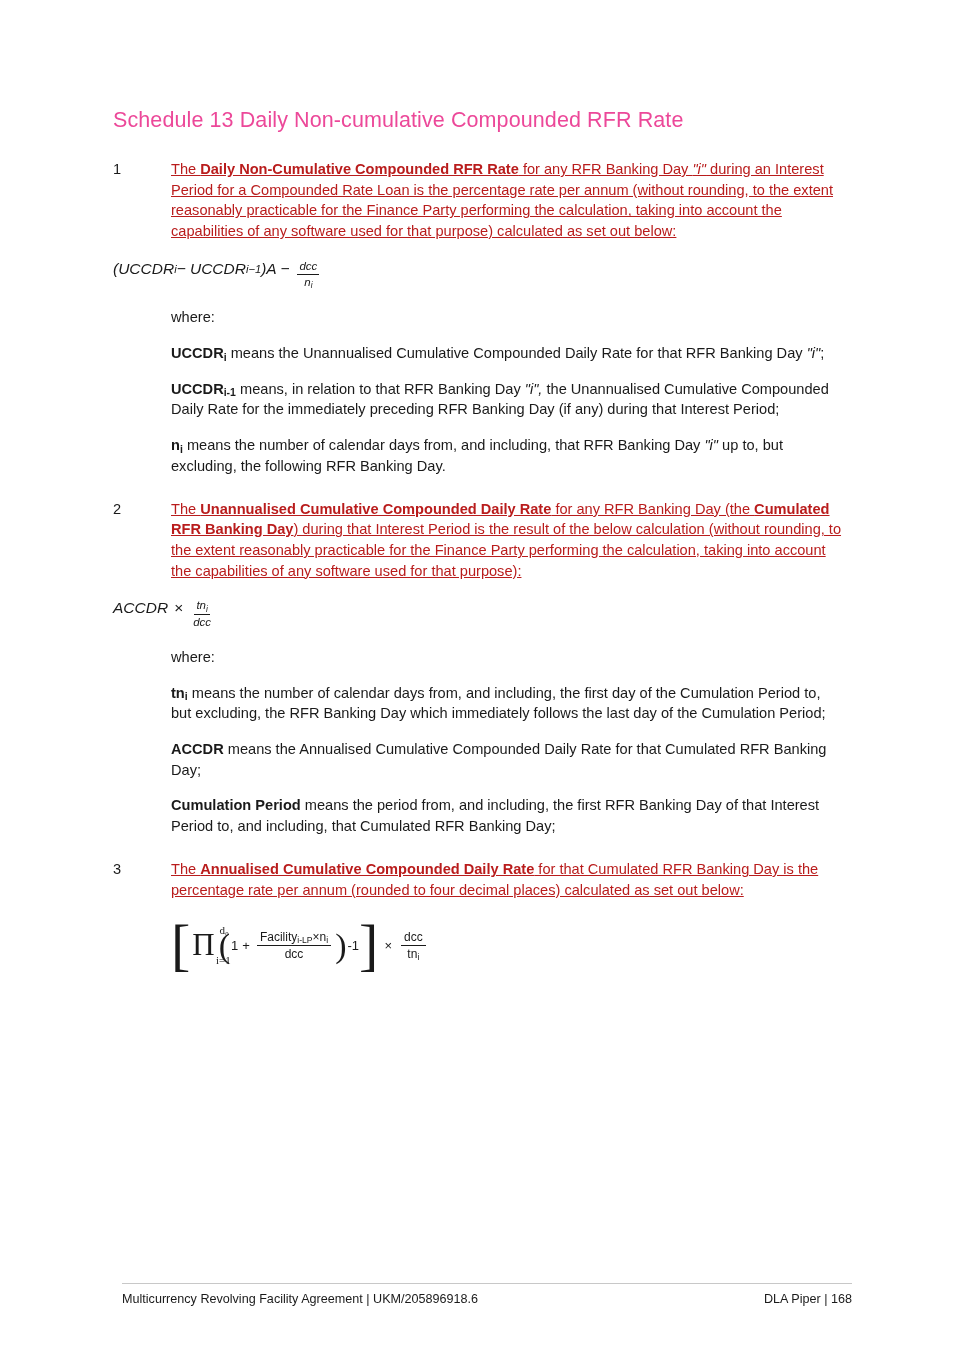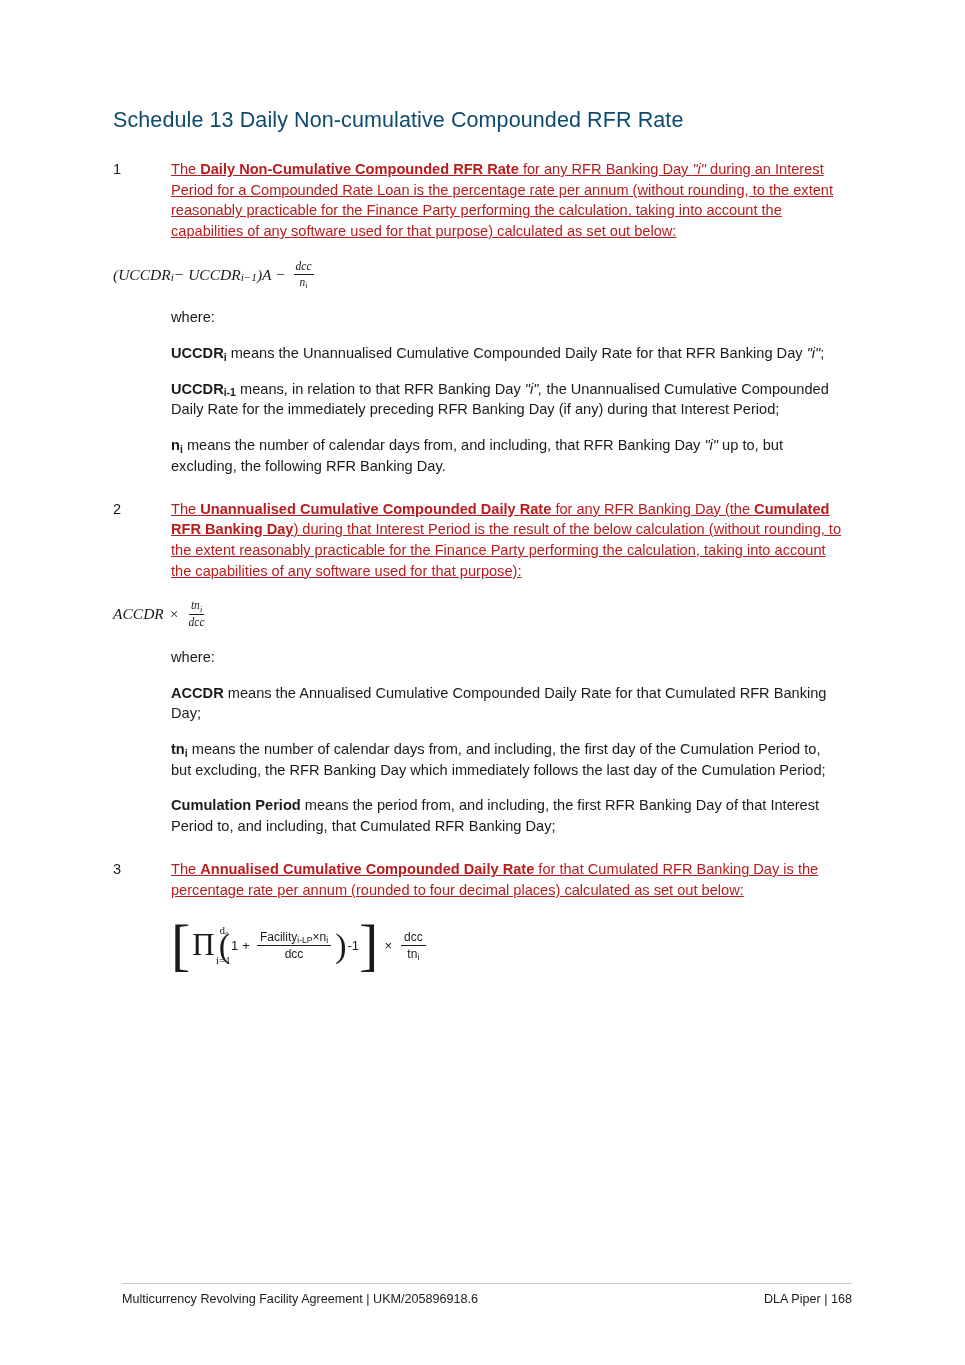--- a/index.html
+++ b/index.html
@@ -22,21 +22,21 @@
   .content {
     position: absolute;
     left: 113px;
     top: 107px;
     width: 730px;
   }
   h1.doc-title {
     font-size: 21.5px;
     font-weight: normal;
     letter-spacing: 0.1px;
-    color: #0c4a6e;
+    color: #ec4899;
     margin: 0 0 24px 0;
     line-height: 1.3;
   }
   .clause {
     display: flex;
     margin-bottom: 0;
   }
   .clause-num {
     width: 58px;
     flex: 0 0 58px;
@@ -65,26 +65,25 @@
   b { font-weight: bold; }
   .ital { font-style: italic; }
   sub {
     font-size: 0.72em;
     vertical-align: baseline;
     position: relative;
     bottom: -0.25em;
   }
   
   .math {
-    font-family: Liberation Serif, serif;
+    font-family: Liberation Sans, sans-serif;
     font-style: italic;
     font-size: 15.5px;
     margin: 18px 0 18px 0;
     display: flex;
-    align-items: center;
   }
   .frac {
     display: inline-flex;
     flex-direction: column;
     align-items: center;
     vertical-align: middle;
     margin: 0 2px;
     font-size: 11.5px;
     line-height: 1.15;
   }
@@ -246,25 +245,25 @@
       <span class="math-gap"></span>
       <span class="frac">
         <span class="num"><span>tn</span><sub>i</sub></span>
         <span class="den">dcc</span>
       </span>
     </div>
 
     <p class="para indent-body">where:</p>
 
     <p class="para indent-body">
+      <b>tn</b><b><sub>i</sub></b><span> means the number of calendar days from, and including, the first day of the Cumulation Period to, but excluding, the RFR Banking Day which immediately follows the last day of the Cumulation Period;</span>
+    </p>
+
+    <p class="para indent-body">
       <b>ACCDR</b><span> means the Annualised Cumulative Compounded Daily Rate for that Cumulated RFR Banking Day;</span>
-    </p>
-
-    <p class="para indent-body">
-      <b>tn</b><b><sub>i</sub></b><span> means the number of calendar days from, and including, the first day of the Cumulation Period to, but excluding, the RFR Banking Day which immediately follows the last day of the Cumulation Period;</span>
     </p>
 
     <p class="para indent-body">
       <b>Cumulation Period</b><span> means the period from, and including, the first RFR Banking Day of that Interest Period to, and including, that Cumulated RFR Banking Day;</span>
     </p>
 
 
     <div class="clause" style="margin-top:22px;">
       <div class="clause-num">3</div>
       <div class="clause-body">

